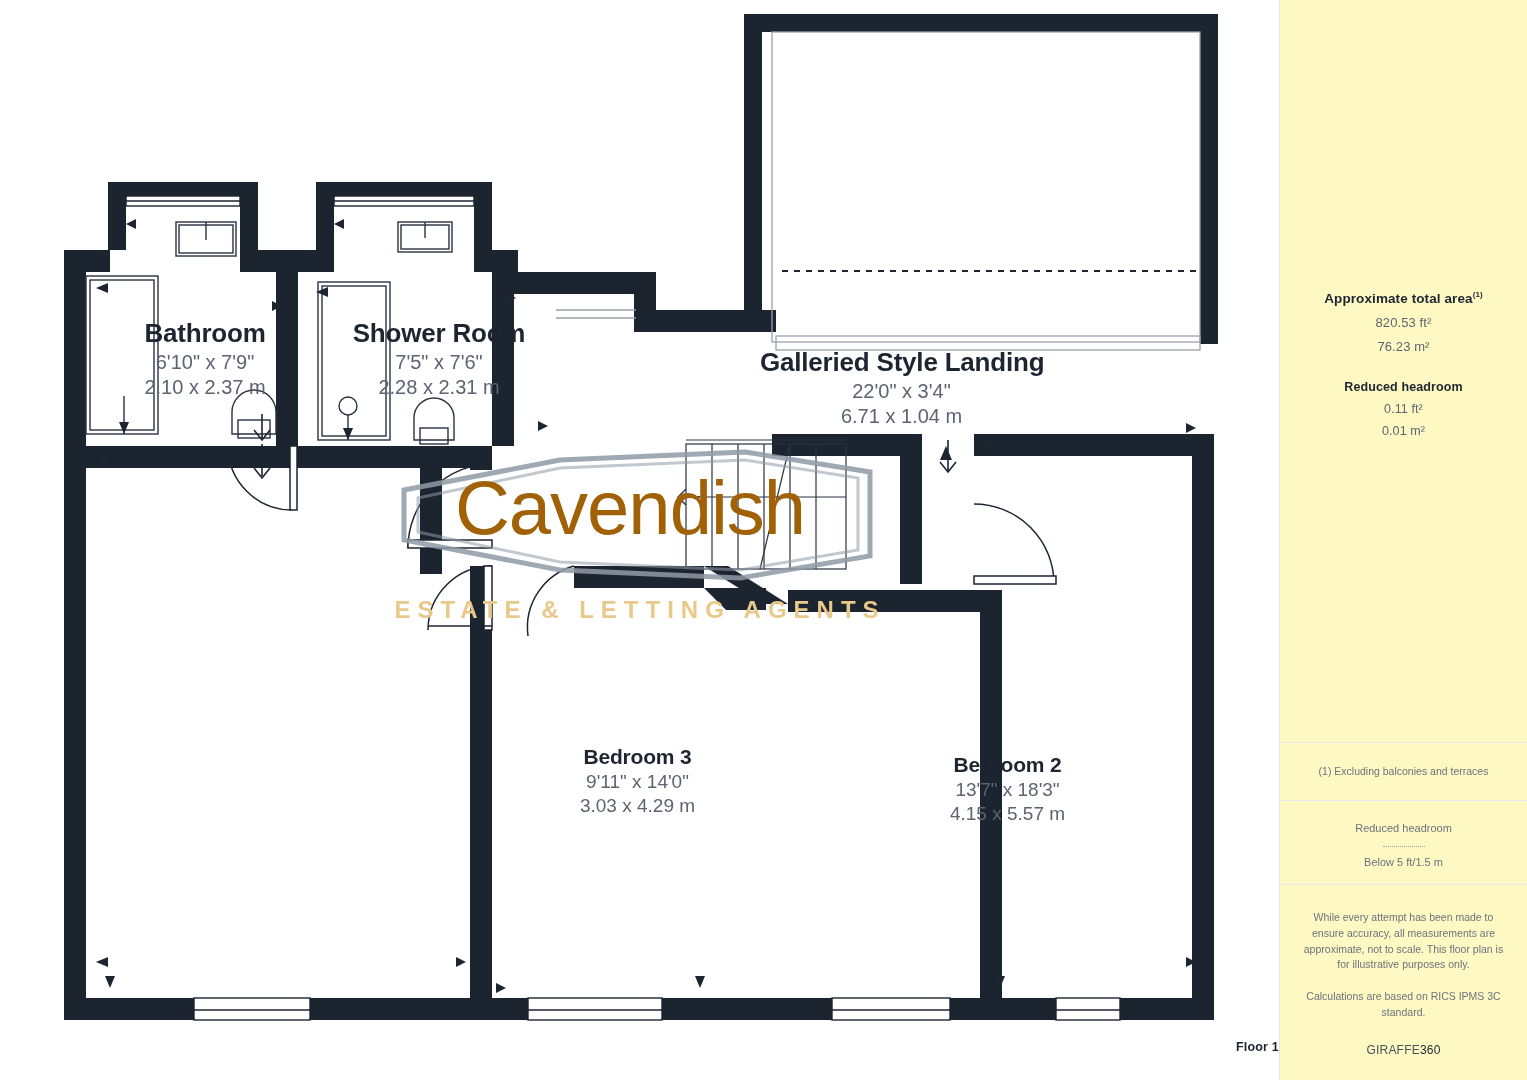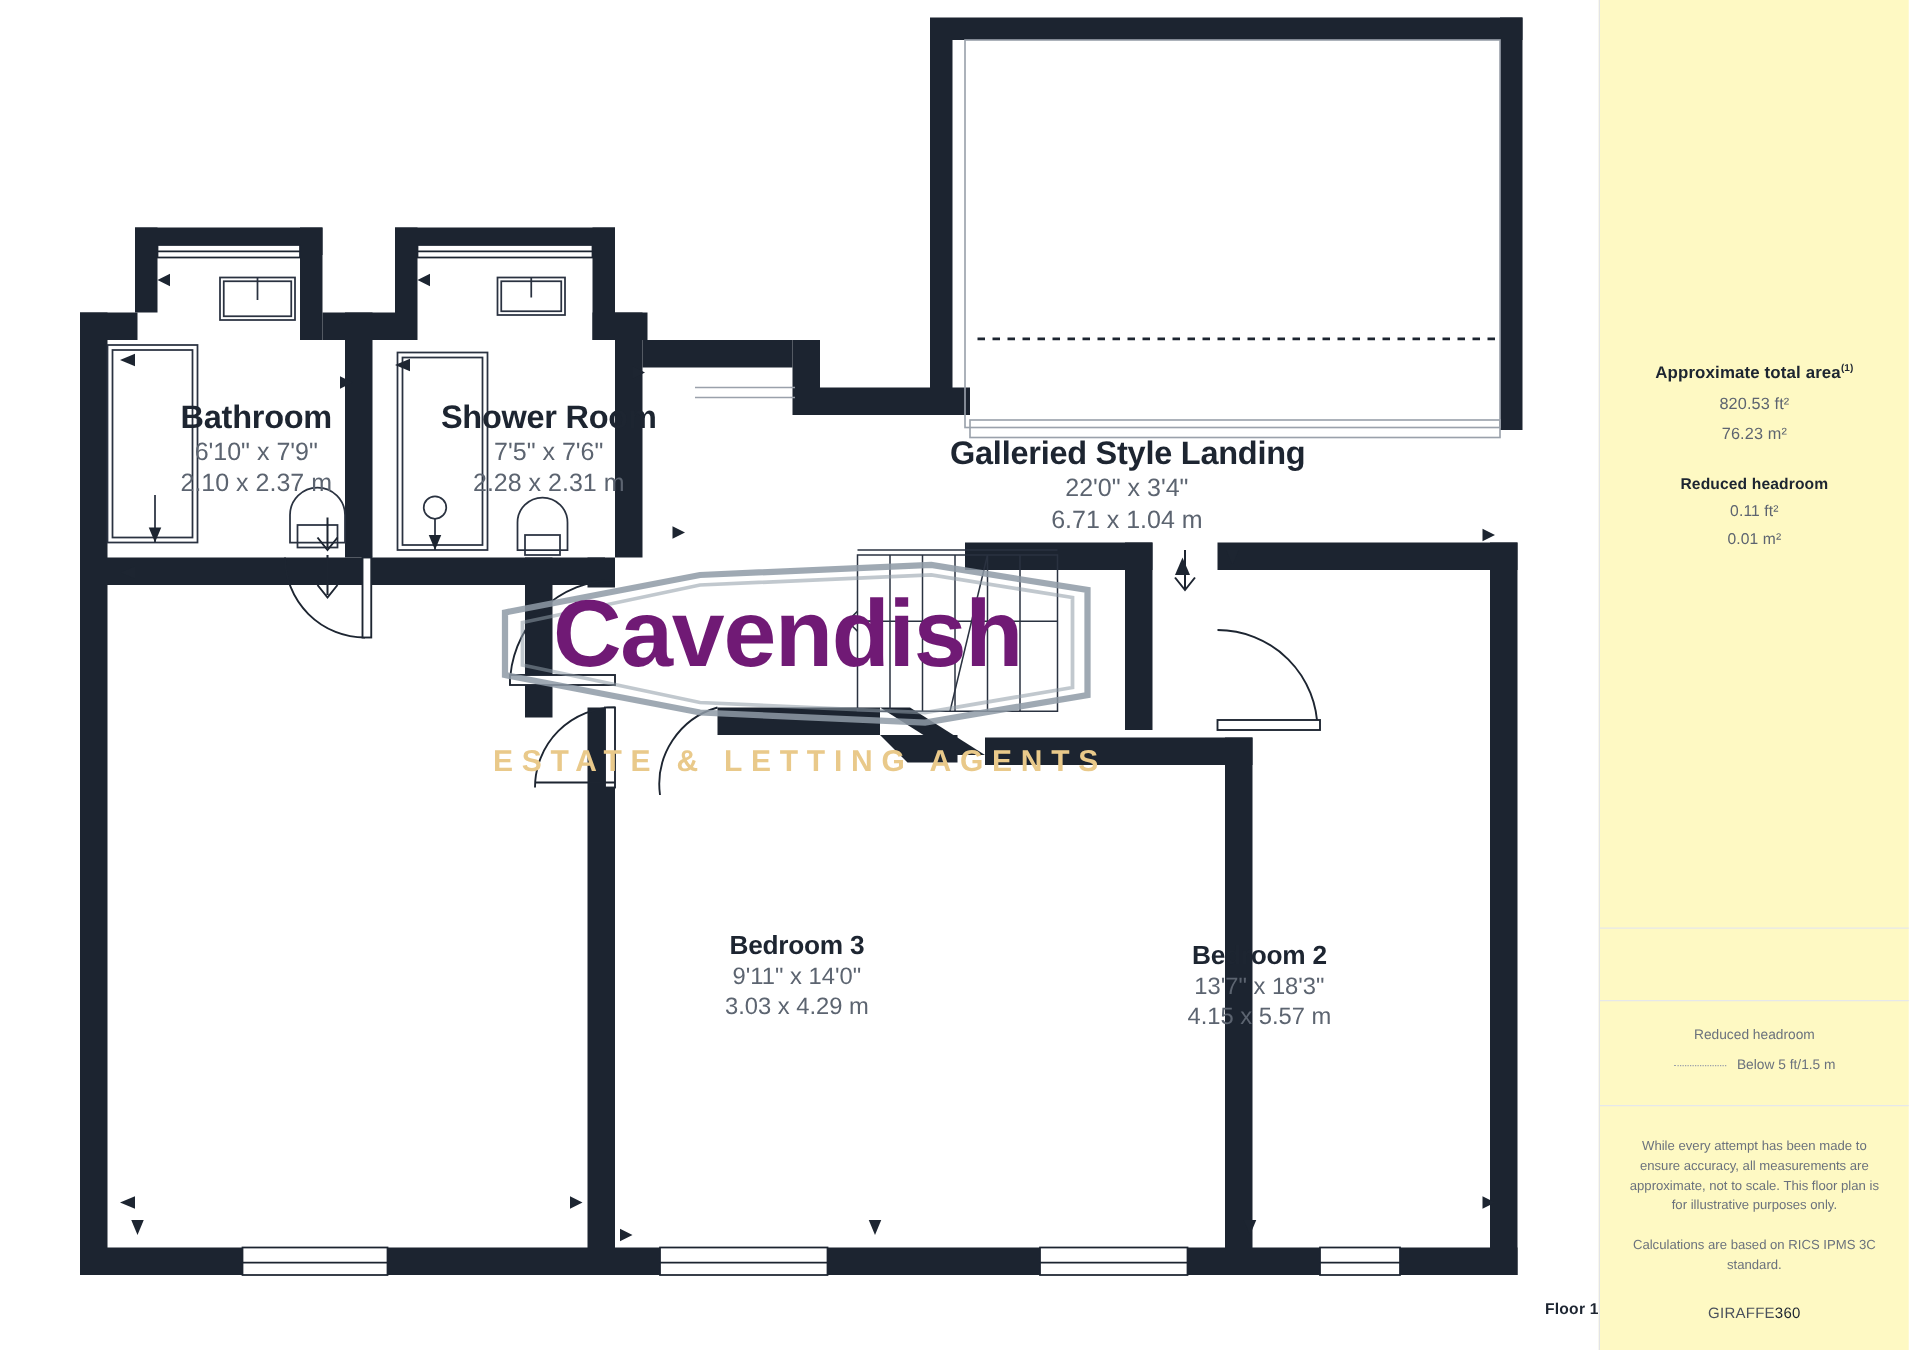--- a/index.html
+++ b/index.html
@@ -25,21 +25,21 @@
   #div1{top:742px;}
   #div2{top:800px;}
   #div3{top:884px;}
 
   .sec-foot{position:absolute;left:0;width:100%;}
   #foot1{top:742px;height:58px;display:flex;align-items:center;justify-content:center;}
   #foot1 .t{font-size:10.5px;color:#6b727d;}
 
   #foot2{top:800px;height:84px;padding-top:22px;box-sizing:border-box;}
   #foot2 .t{font-size:11px;color:#6b727d;}
-  .rh-legend{display:flex;align-items:center;justify-content:center;gap:9px;margin-top:12px;}
+  .rh-legend{display:flex;align-items:center;justify-content:center;gap:9px;margin-top:12px;flex-direction:column;}
   .rh-dash{width:42px;height:0;border-top:1.6px dotted #9aa0aa;}
   .rh-legend .t2{font-size:11px;color:#6b727d;}
 
   #foot3{top:884px;padding:26px 22px 0 22px;box-sizing:border-box;}
   #foot3 p{margin:0;font-size:10.5px;line-height:1.5;color:#6b727d;}
   #foot3 p.second{margin-top:16px;}
   .brand{margin-top:22px;font-size:12px;color:#4a515c;letter-spacing:.2px;}
   .brand b{color:#1d2531;font-weight:normal;}
 
   
@@ -237,21 +237,21 @@
         <path d="M948,440 v32 M940,462 l8,10 l8,-10"></path>
       </g>
 
       <g>
         <polygon points="404,490 560,460 745,452 870,472 870,556 740,578 560,570 404,540" fill="none" stroke="#8e9aa6" stroke-width="5" opacity="0.85"></polygon>
         <polygon points="418,498 560,468 745,460 858,478 858,550 740,570 560,562 418,532" fill="none" stroke="#8e9aa6" stroke-width="3" opacity="0.55"></polygon>
       </g>
     </svg>
 
     <div style="position:absolute;left:420px;top:470px;width:420px;text-align:center;pointer-events:none;">
-      <div style="font-size:76px;font-weight:bold;color:#701a75;letter-spacing:-1px;line-height:1;">Cavendish</div>
+      <div style="font-size:76px;font-weight:normal;color:#a16207;letter-spacing:-1px;line-height:1;">Cavendish</div>
     </div>
     <div style="position:absolute;left:350px;top:596px;width:580px;text-align:center;pointer-events:none;
                 font-size:24px;font-weight:bold;color:#e9c98a;letter-spacing:7px;">ESTATE &amp; LETTING AGENTS</div>
 
     <div class="room-label" id="lbl-bathroom">
       <div class="room-name">Bathroom</div>
       <div class="room-dim">6'10" x 7'9"</div>
       <div class="room-dim">2.10 x 2.37 m</div>
     </div>
 
@@ -292,20 +292,23 @@
       <div class="area-val">820.53 ft²</div>
       <div class="area-val">76.23 m²</div>
 
       <div class="rh-title">Reduced headroom</div>
       <div class="rh-val">0.11 ft²</div>
       <div class="rh-val">0.01 m²</div>
     </div>
 
     <div class="divider" id="div1"></div>
 
+    <div class="sec-foot panel-sec" id="foot1">
+      <div class="t">(1) Excluding balconies and terraces</div>
+    </div>
 
     <div class="divider" id="div2"></div>
 
     <div class="sec-foot panel-sec" id="foot2">
       <div class="t">Reduced headroom</div>
       <div class="rh-legend">
         <span class="rh-dash"></span>
         <span class="t2">Below 5 ft/1.5 m</span>
       </div>
     </div>

